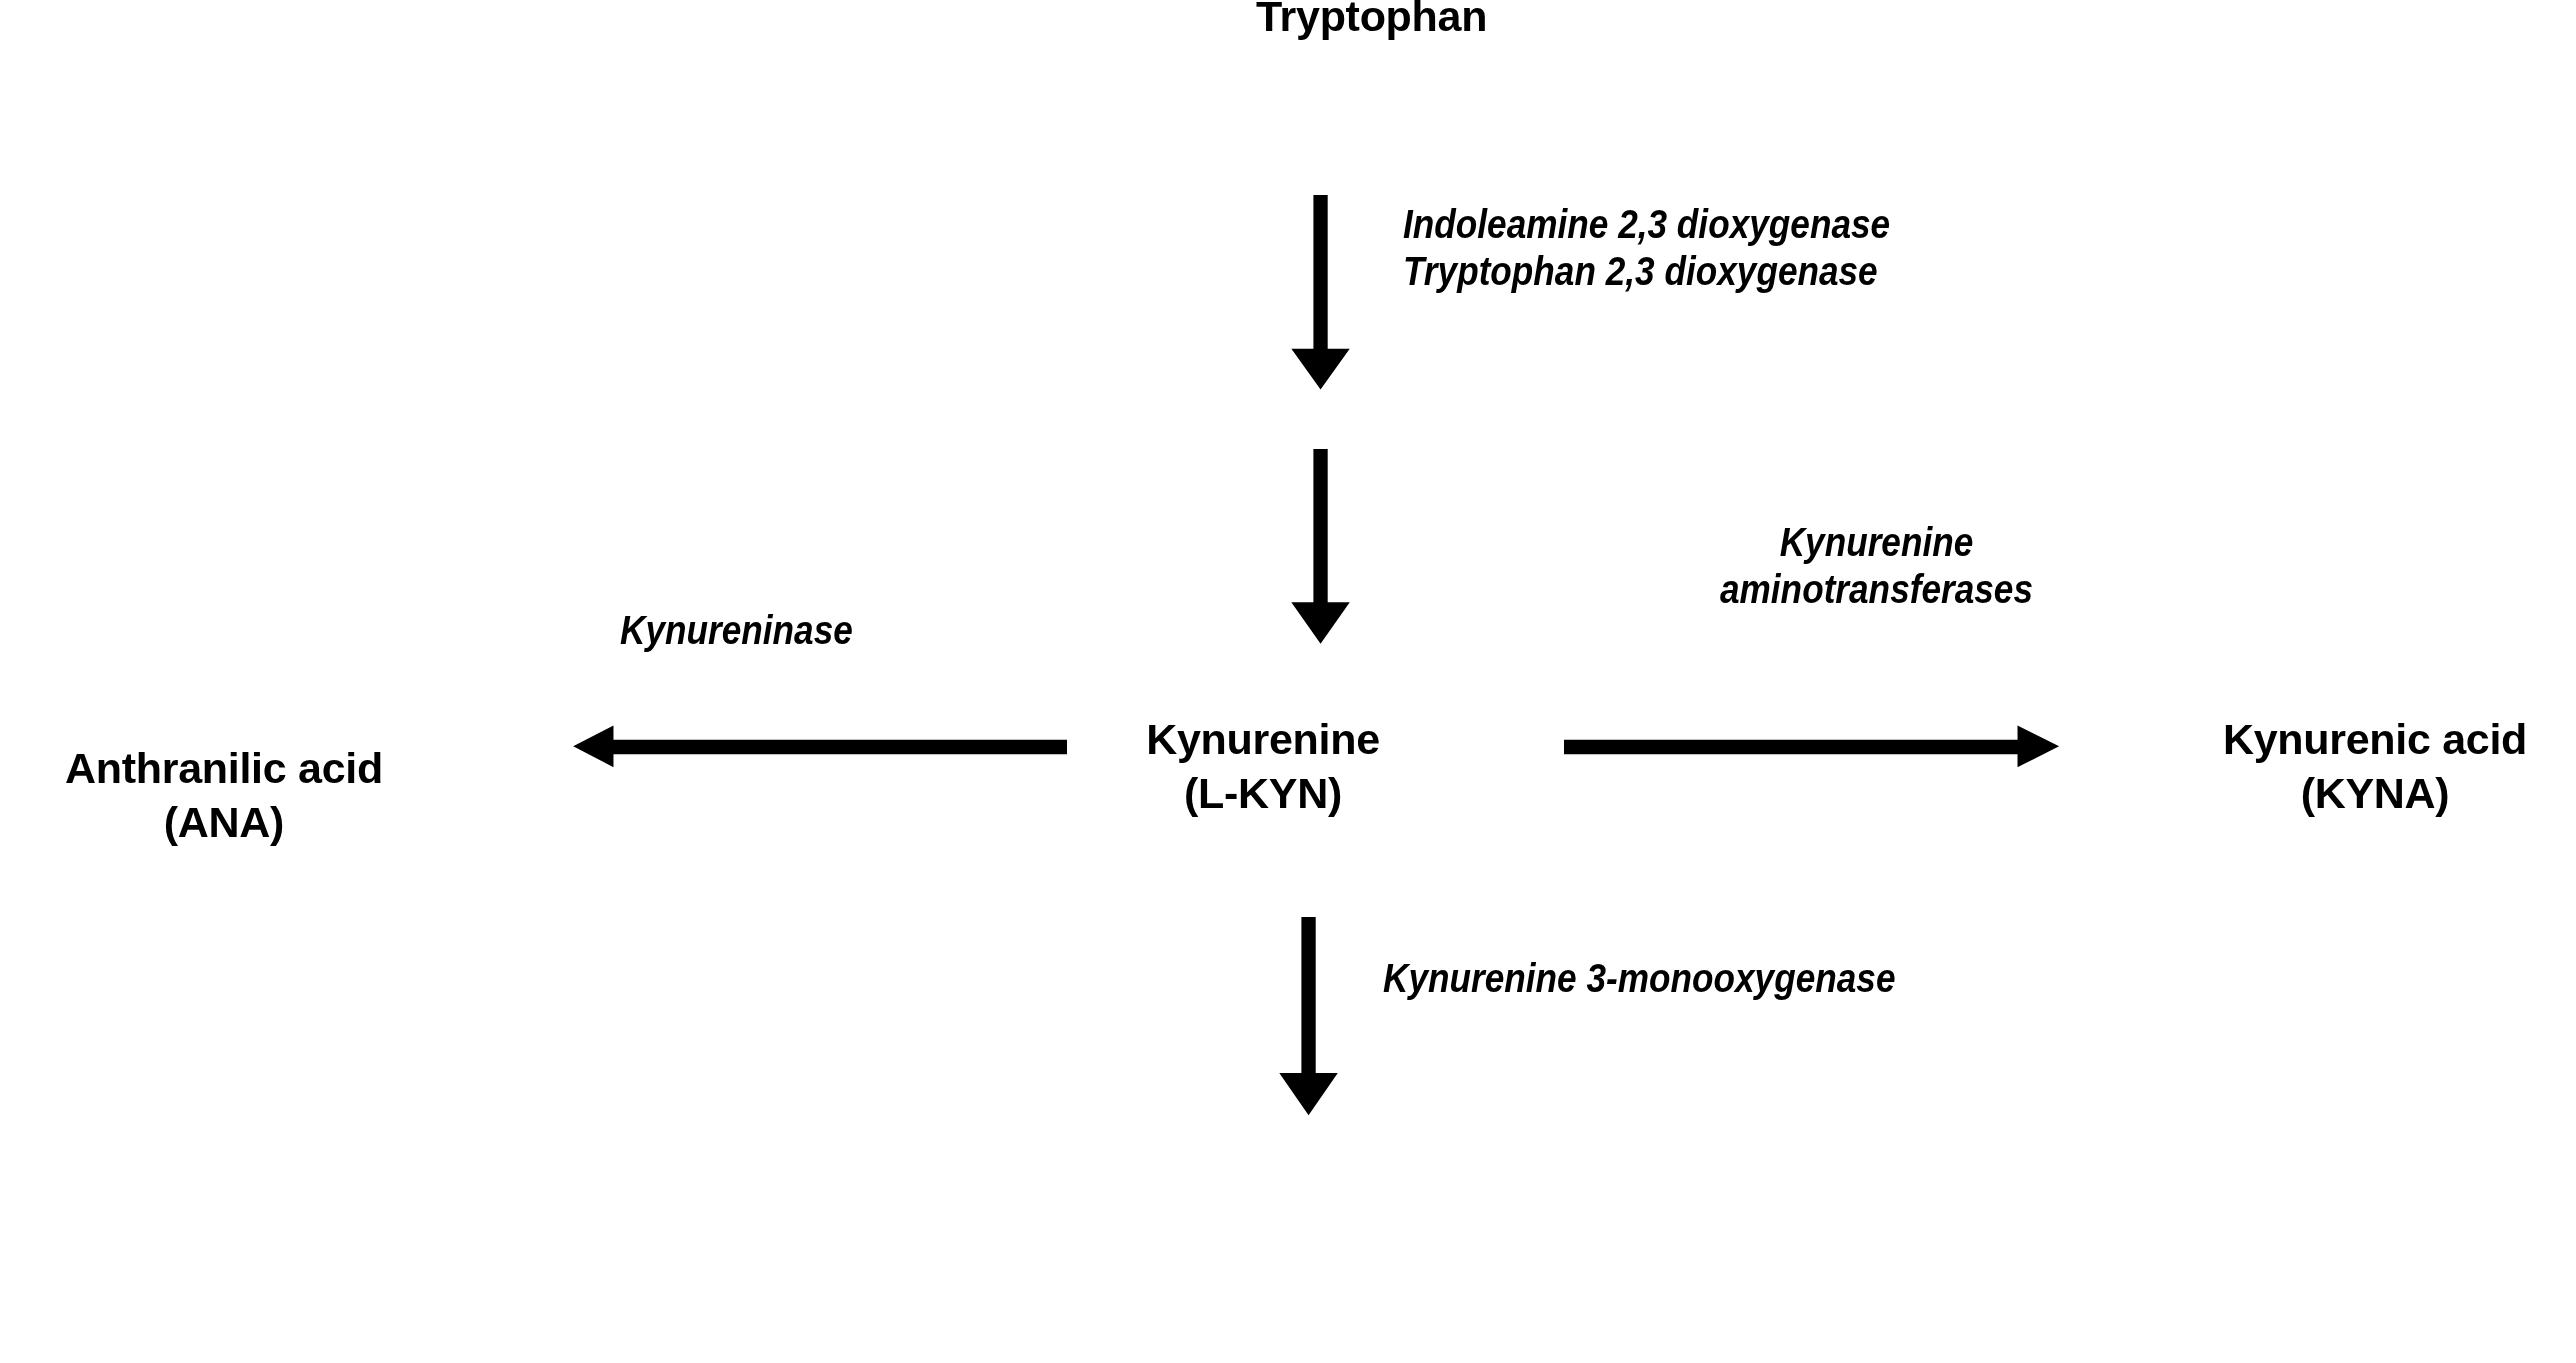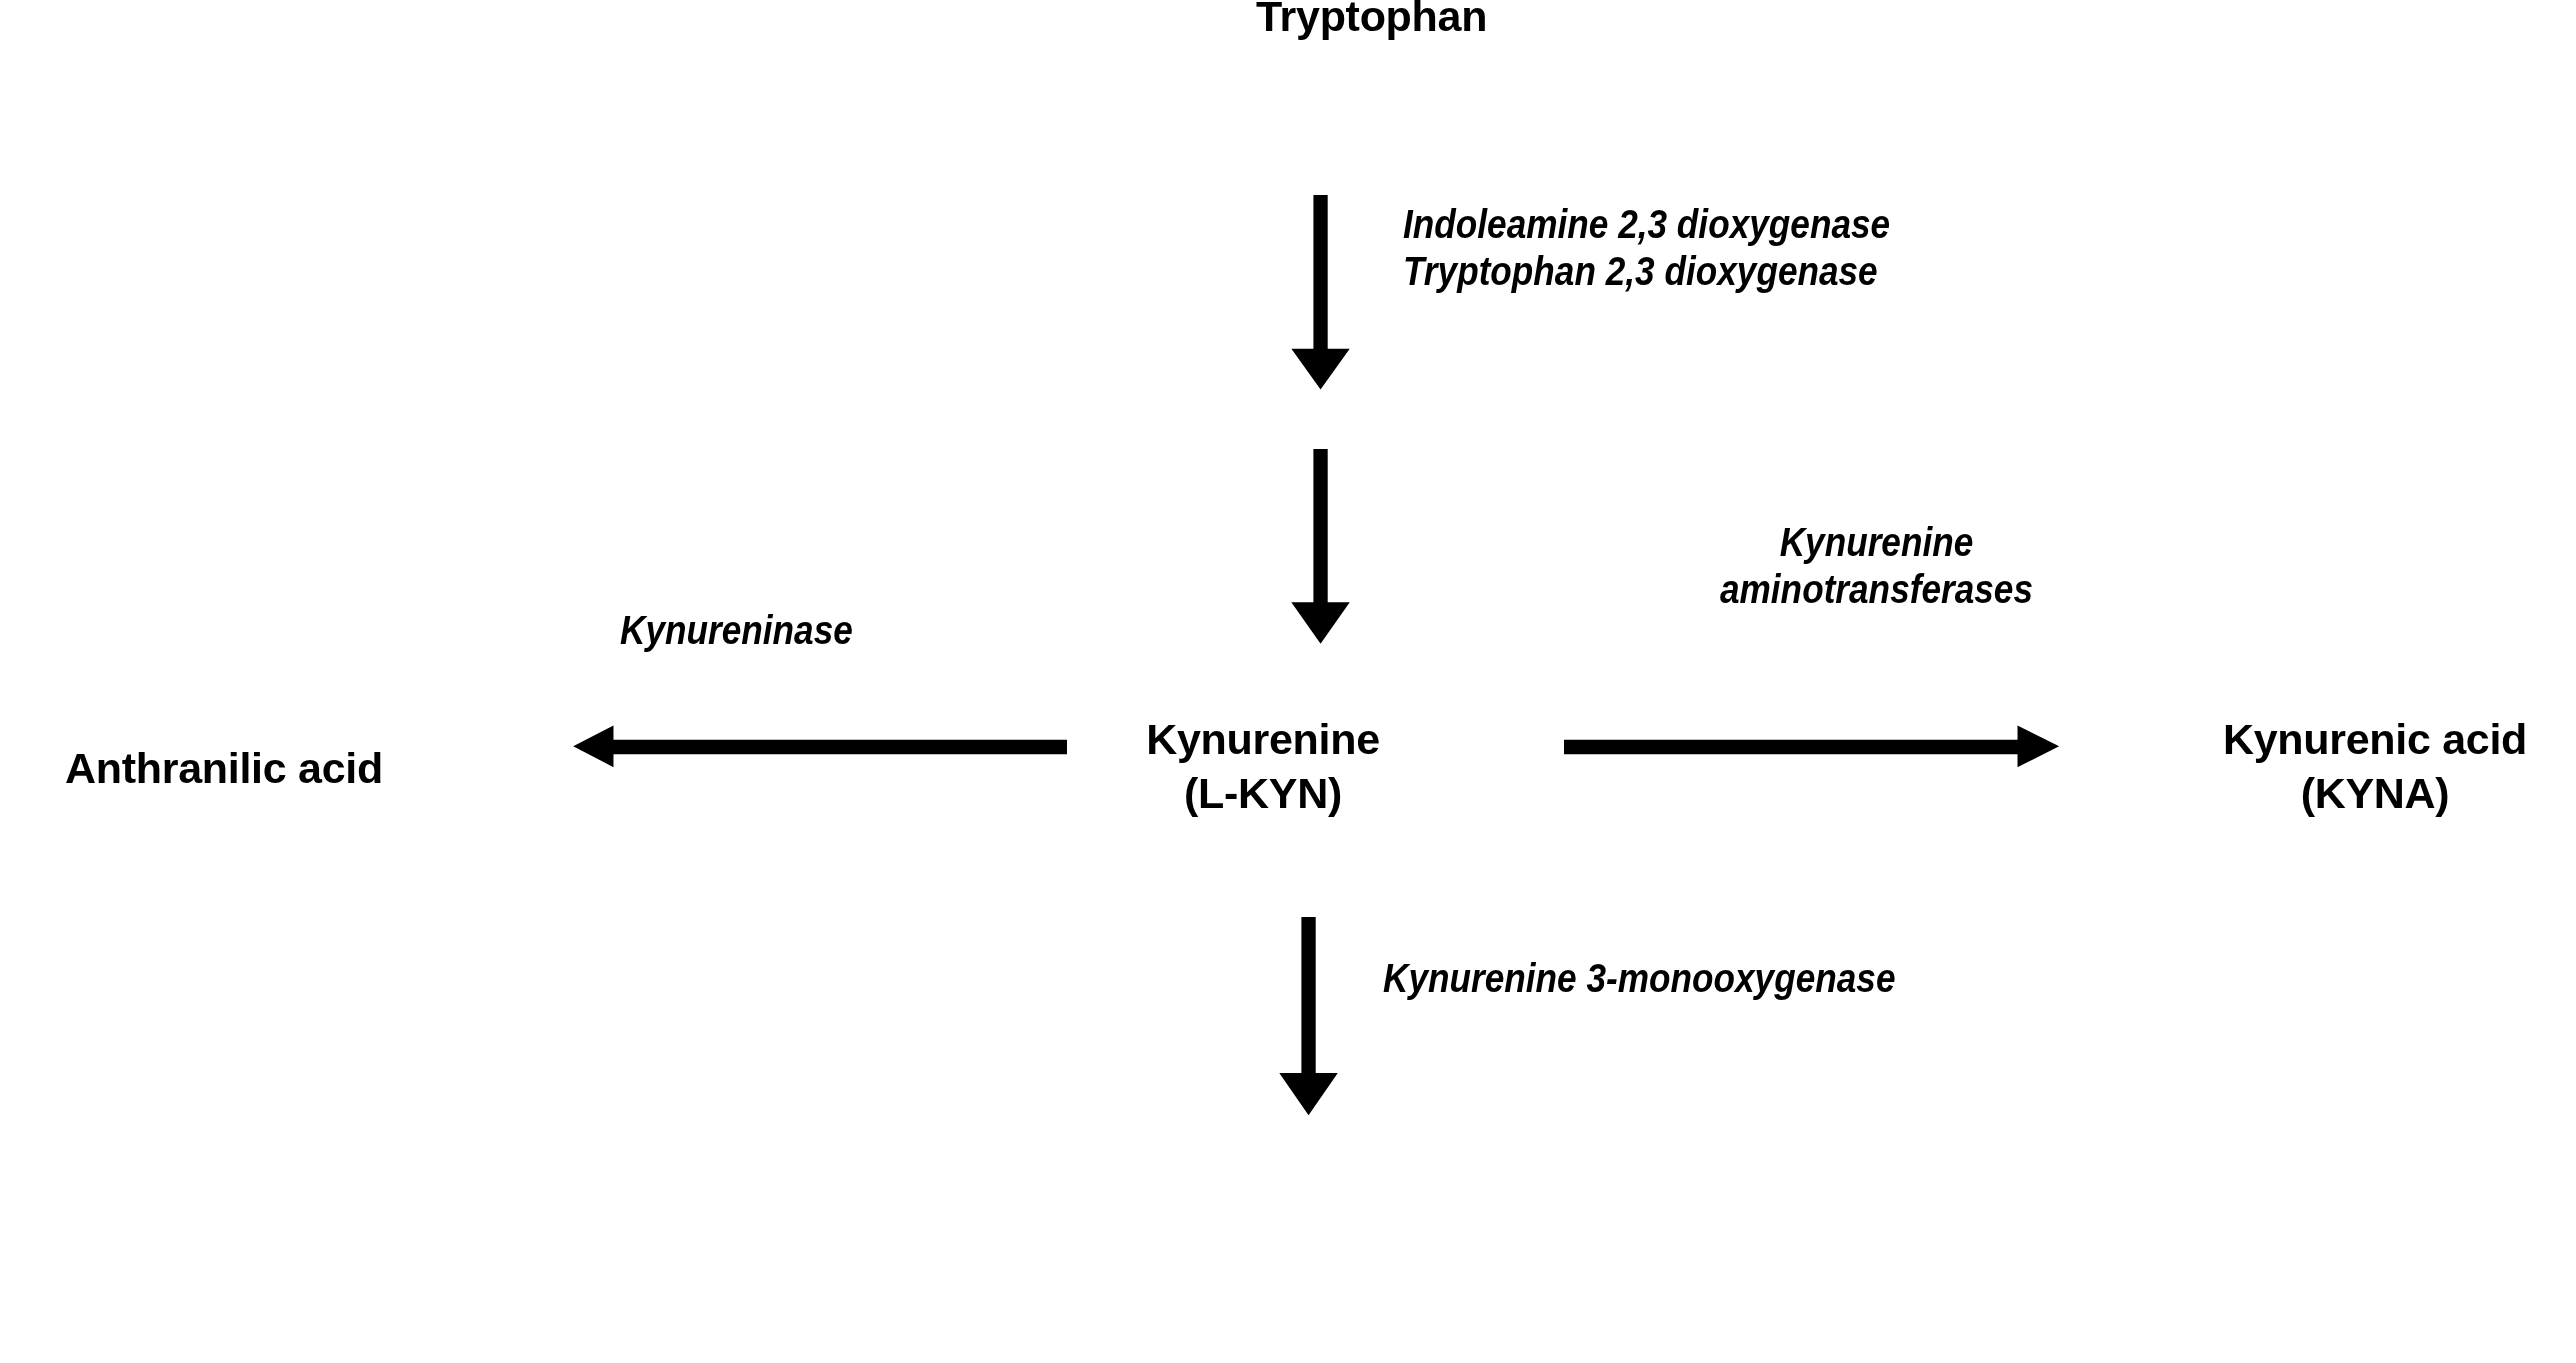--- a/index.html
+++ b/index.html
@@ -93,20 +93,21 @@
   <svg class="arrow-svg" style="left:568px; top:721px; width:499px; height:52px;" viewBox="0 0 768 80">
     <polygon points="8,39 70,7 70,29 768,29 768,51 70,51 70,71" fill="#000000"></polygon>
   </svg>
 
   <svg class="arrow-svg" style="left:1564px; top:721px; width:499px; height:52px;" viewBox="0 0 768 80">
     <polygon points="0,29 698,29 698,7 762,39 698,71 698,51 0,51" fill="#000000"></polygon>
   </svg>
 
   <div class="node center-align" style="left:16px; top:718px; width:416px;margin-top:29px;">
     <span>Anthranilic acid</span>
+    <span class="line2">(ANA)</span>
   </div>
 
   <div class="node center-align" style="left:1104px; top:718px; width:318px;">
     <span>Kynurenine</span>
     <span class="line2">(L-KYN)</span>
   </div>
 
   <div class="node center-align" style="left:2172px; top:718px; width:406px;">
     <span>Kynurenic acid</span>
     <span class="line2">(KYNA)</span>

